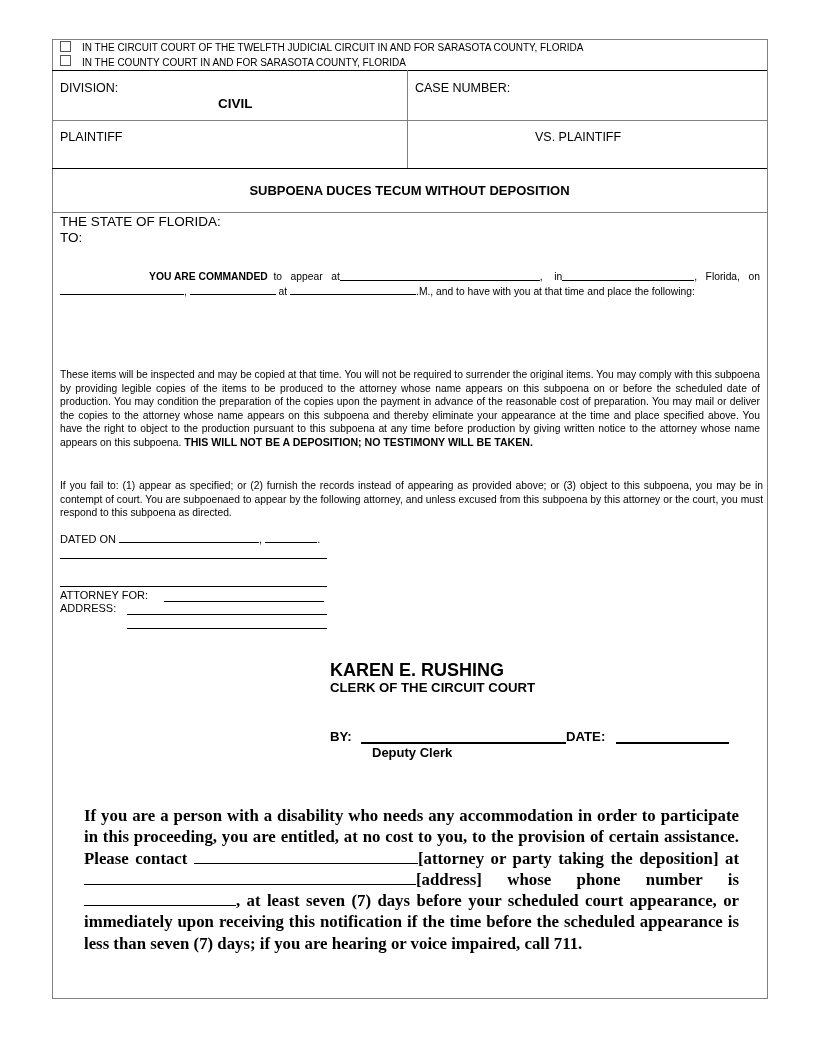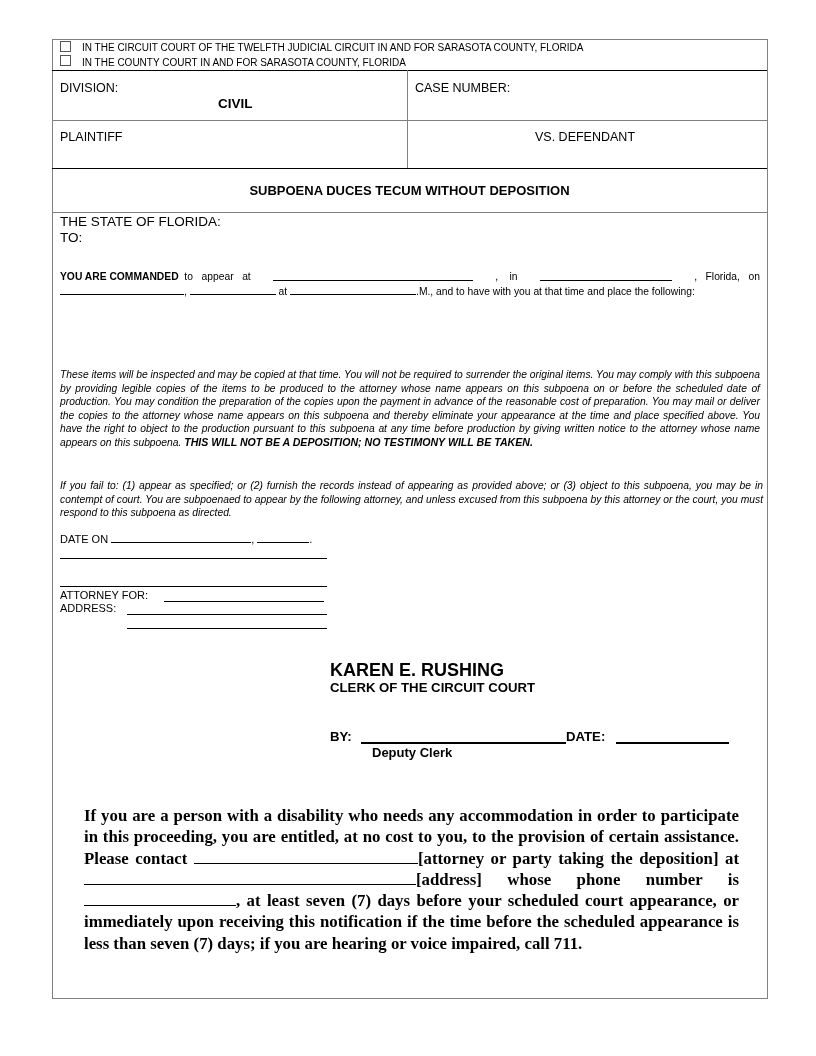--- a/index.html
+++ b/index.html
@@ -8,21 +8,21 @@
     .abs { position: absolute; }
     .hline-black { position: absolute; height: 1px; background: #000; }
     .hline-gray { position: absolute; height: 1px; background: #808080; }
     .vline { position: absolute; width: 1px; background: #808080; }
     .cb { position: absolute; width: 11px; height: 11px; border: 1px solid #555; background: #fff; box-sizing: border-box; }
     .small { font-size: 10px; line-height: 12px; }
     .label { font-size: 12.5px; line-height: 14px; margin-top: 8px; }
     .bold { font-weight: bold; }
     .u { display: inline-block; border-bottom: 1px solid #000; height: 10px; vertical-align: baseline; }
     .par { font-size: 10.3px; line-height: 13.6px; text-align: justify; }
-    .par-last { text-align-last: left; font-style: italic; }
+    .par-last { text-align-last: left; }
     .ada { font-family: "Liberation Serif", serif; font-weight: bold; font-size: 16.8px; line-height: 21.3px; text-align: justify; }
     .ada .u { height: 14px; border-bottom: 1.5px solid #000; }
     .sigline { position: absolute; height: 1px; background: #000; }
   </style>
 </head>
 <body>
 
 <div class="frame"></div>
 
 <div class="cb" style="left:60px; top:41px;"></div>
@@ -34,55 +34,55 @@
 
 <div class="abs label" style="left:60px; top:73px;">DIVISION:</div>
 <div class="abs label bold" style="left:218px; top:89px; font-size:13.5px;">CIVIL</div>
 <div class="abs label" style="left:415px; top:73px;">CASE NUMBER:</div>
 <div class="abs" style="left:415px; top:90px; width:340px; height:24px;"></div>
 
 <div class="hline-gray" style="left:52px; top:120px; width:715px;"></div>
 
 <div class="abs label" style="left:60px; top:122px;">PLAINTIFF</div>
 <div class="abs" style="left:60px; top:138px; width:340px; height:26px;"></div>
-<div class="abs label" style="left:535px; top:122px;">VS. DEFENDANT</div>
+<div class="abs label" style="left:535px; top:122px;">VS. PLAINTIFF</div>
 <div class="abs" style="left:415px; top:138px; width:340px; height:26px;"></div>
 
 <div class="vline" style="left:407px; top:70px; height:98px;"></div>
 <div class="hline-black" style="left:52px; top:168px; width:715px;"></div>
 
 <div class="abs bold" style="left:52px; top:183px; width:715px; text-align:center; font-size:13px; line-height:16px;">SUBPOENA DUCES TECUM WITHOUT DEPOSITION</div>
 
 <div class="hline-gray" style="left:52px; top:212px; width:715px;"></div>
 
 <div class="abs" style="left:60px; top:214px; font-size:13.5px; line-height:16px;">THE STATE OF FLORIDA:</div>
 <div class="abs" style="left:60px; top:230px; font-size:13.5px; line-height:16px;">TO:</div>
 <div class="abs" style="left:90px; top:230px; width:660px; height:16px;"></div>
 
 <div class="abs par" style="left:60px; top:270px; width:700px; font-size:10.3px; line-height:14px;">
-  <div style="display:flex; justify-content:space-between; white-space:nowrap;">
+  <div style="display:flex; justify-content:flex-end; white-space:nowrap;">
     <span><span class="bold">YOU ARE COMMANDED</span>&nbsp;&nbsp;to&nbsp;&nbsp;&nbsp;appear&nbsp;&nbsp;&nbsp;at</span>
     <span class="u" style="width:200px;"></span>
     <span>,&nbsp;&nbsp;&nbsp;&nbsp;in</span>
     <span class="u" style="width:132px;"></span>
     <span>,&nbsp;&nbsp;&nbsp;Florida,&nbsp;&nbsp;&nbsp;on</span>
   </div>
   <div style="white-space:nowrap;">
     <span class="u" style="width:124px;"></span><span>, </span><span class="u" style="width:86px;"></span><span> at </span><span class="u" style="width:126px;"></span><span>.M., and to have with you at that time and place the following:</span>
   </div>
 </div>
 
 <div class="abs" style="left:60px; top:302px; width:700px; height:60px;"></div>
 
 <div class="abs par par-last" style="left:60px; top:368px; width:700px;"><span>These items will be inspected and may be copied at that time. You will not be required to surrender the original items. You may comply with this subpoena by providing legible copies of the items to be produced to the attorney whose name appears on this subpoena on or before the scheduled date of production.  You may condition the preparation of the copies upon the payment in advance of the reasonable cost of preparation. You may mail or deliver the copies to the attorney whose name appears on this subpoena and thereby eliminate your appearance at the time and place specified above. You have the right to object to the production pursuant to this subpoena at any time before production by giving written notice to the attorney whose name appears on this subpoena. </span><span class="bold" style="font-size:10.6px;">THIS WILL NOT BE A DEPOSITION; NO TESTIMONY WILL BE TAKEN.</span></div>
 
 <div class="abs par par-last" style="left:60px; top:479px; width:703px;">If you fail to: (1) appear as specified; or (2) furnish the records instead of appearing as provided above; or (3) object to this subpoena, you may be in contempt of court. You are subpoenaed to appear by the following attorney, and unless excused from this subpoena by this attorney or the court, you must respond to this subpoena as directed.</div>
 
 <div class="abs" style="left:60px; top:533px; font-size:11px; line-height:13px; white-space:nowrap;">
-  <span>DATE ON</span>
+  <span>DATED ON</span>
   <span class="u" style="width:140px; height:9px;"></span><span>,</span>
   <span class="u" style="width:52px; height:9px;"></span><span>.</span>
 </div>
 <div class="sigline" style="left:60px; top:558px; width:267px;"></div>
 <div class="sigline" style="left:60px; top:586px; width:267px;"></div>
 <div class="abs" style="left:60px; top:589px; font-size:11px; line-height:13px;">ATTORNEY FOR:</div>
 <div class="sigline" style="left:164px; top:601px; width:160px;"></div>
 <div class="abs" style="left:60px; top:602px; font-size:11px; line-height:13px;">ADDRESS:</div>
 <div class="sigline" style="left:127px; top:614px; width:200px;"></div>
 <div class="sigline" style="left:127px; top:628px; width:200px;"></div>

